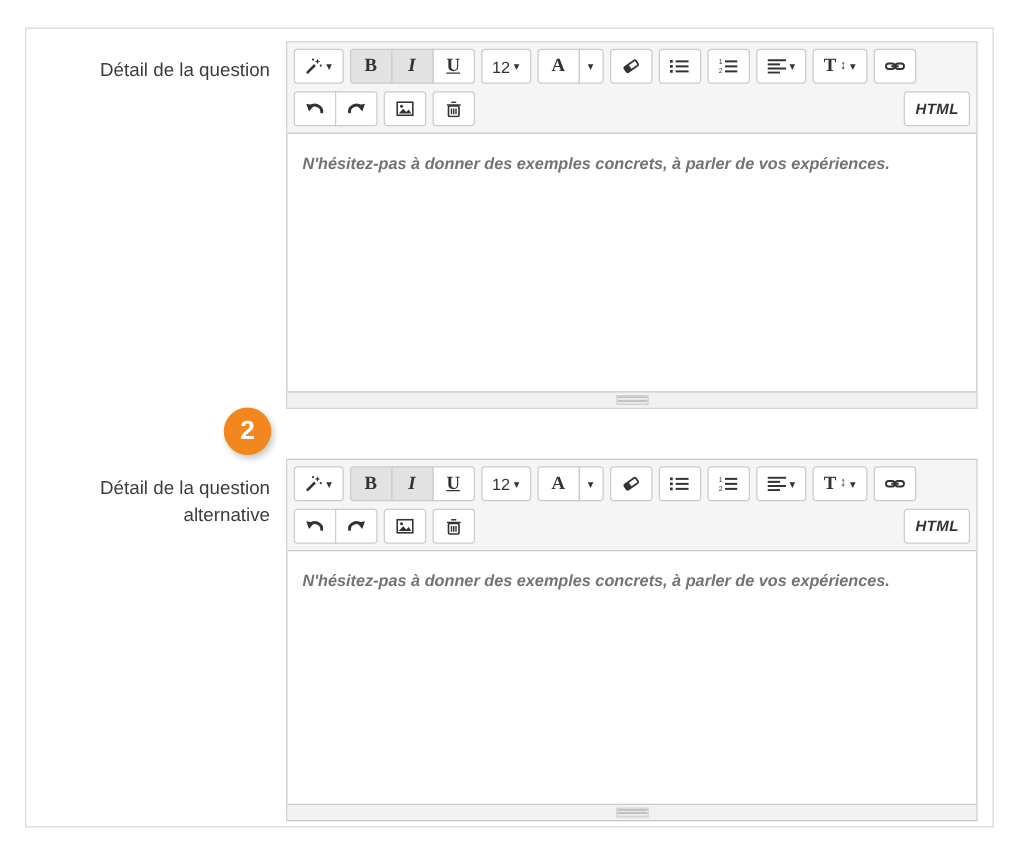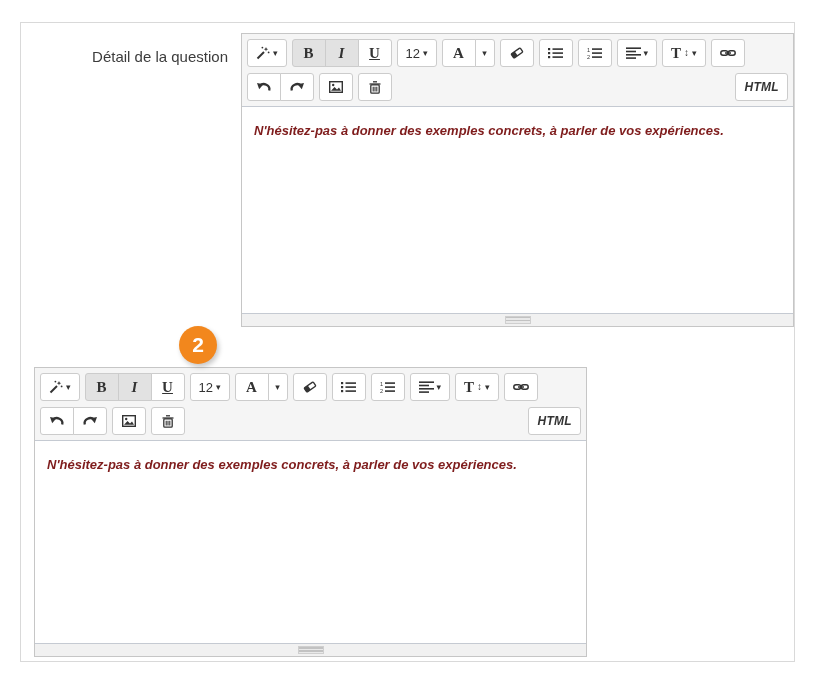--- a/index.html
+++ b/index.html
@@ -2,21 +2,21 @@
 <html><head>
 <meta charset="utf-8">
 <style>
   html,body { margin:0; padding:0; background:#fff; font-family:"Liberation Sans", sans-serif; }
   .page { position:relative; width:825px; height:683px; background:#fff; overflow:hidden; }
 
   .container { position:absolute; left:20px; top:22px; width:775px; height:640px;
                border:1px solid #d9d9d9; background:#fff; box-sizing:border-box; }
 
   .form-row { display:flex; }
-  .form-row.row1 { margin-top:10px;justify-content:flex-end; }
+  .form-row.row1 { margin-top:10px; }
   .form-row.row2 { margin-top:40px; }
 
   .label-col { width:195px; flex:none; text-align:right; padding-top:13px;
                color:#3c3c3c; font-size:15px; line-height:1.45; }
   .editor-col { flex:none; margin-left:13px; width:553px; }
 
   .editor { border:1px solid #c6c6c6; background:#fff; box-sizing:border-box; }
 
   .toolbar { background:#f5f5f5; padding:5px; border-bottom:1px solid #c5cad2; }
   .tb-row { display:flex; align-items:center; gap:5px; }
@@ -36,21 +36,21 @@
   .glyph.it { font-style:italic; }
   .glyph.un { text-decoration:underline; }
   .caret { font-size:9px; line-height:1; color:#333; }
   .updown { font-size:10px; line-height:1; }
   .narrow { min-width:20px; padding:0 4px; }
   .spacer { flex:1; }
   .html-btn { font-weight:bold; font-size:12px; letter-spacing:.3px; }
   svg { display:block; }
 
   .content { height:176px; padding:15px 12px; font-size:13px; font-weight:bold;
-             font-style:italic; color:#7f1d1d; line-height:1.4; }
+             font-style:italic; color:#737373; line-height:1.4; }
   .content.short { height:172px; }
 
   .footer-bar { height:12px; background:#f1f1f1; border-top:1px solid #c5cad2;
                 display:flex; align-items:center; justify-content:center; }
   .handle { width:26px; height:8px; border:1px solid #cfcfcf; box-sizing:border-box;
             background:repeating-linear-gradient(to bottom, #c2c2c2 0 1.5px, #e9e9e9 1.5px 3px); }
 
   .badge { position:absolute; left:158px; top:303px; width:38px; height:38px; border-radius:50%;
            background:#f2871d; color:#fff; font-size:21px; font-weight:bold;
            display:flex; align-items:center; justify-content:center;
@@ -235,20 +235,21 @@
 
           <div class="footer-bar">
             <div class="handle"></div>
           </div>
 
         </div>
       </div>
     </div>
 
     <div class="form-row row2">
+      <div class="label-col">Détail de la question alternative</div>
       <div class="editor-col">
         <div class="editor">
 
           <div class="toolbar">
             <div class="tb-row">
               <div class="tb-btn">
                 <span>
                   <svg viewBox="0 0 14 14" width="14" height="14">
                     <line x1="1.5" y1="12.5" x2="8" y2="6" stroke="#333" stroke-width="2"></line>
                     <path d="M10 1 l.6 1.6 1.6.6 -1.6.6 -.6 1.6 -.6 -1.6 -1.6 -.6 1.6 -.6 z" fill="#333"></path>

